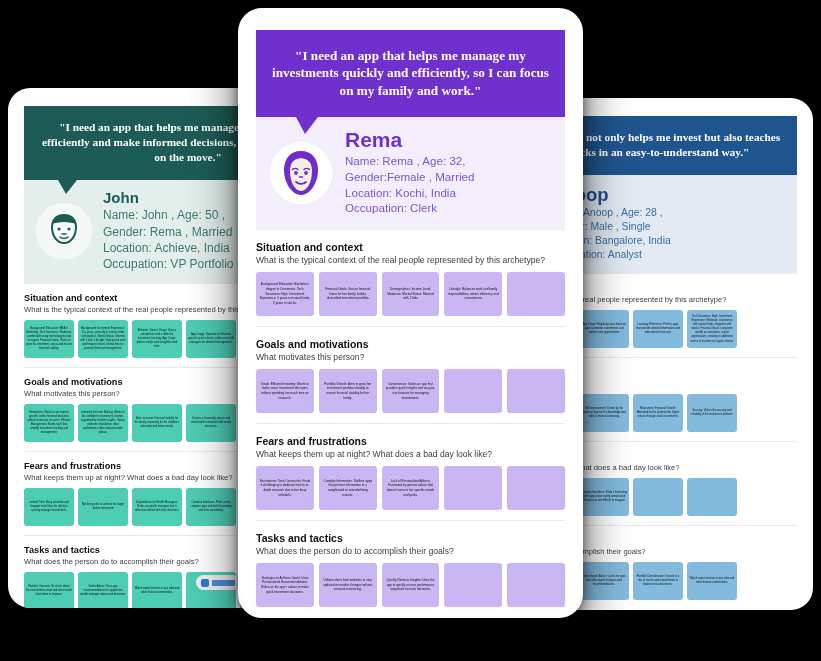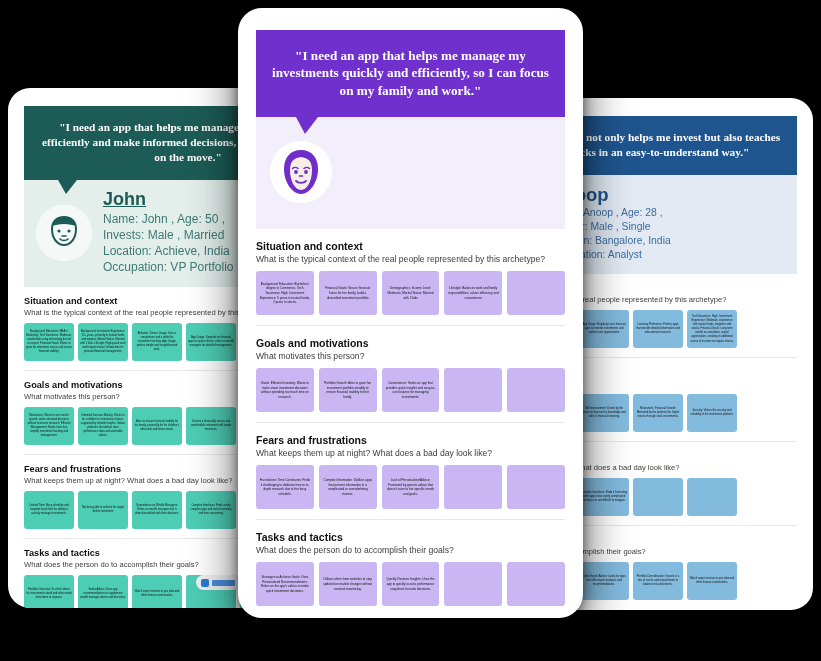--- a/index.html
+++ b/index.html
@@ -123,21 +123,21 @@
     border-top:14px solid #1D5C56;
   }
   #card-john .idband{
     margin:0 16px;
     background:#E4EFEC;
     padding:10px 12px 12px 12px;
     gap:11px;
     min-height:74px;
   }
   #card-john .avatar{width:56px;height:56px;}
-  #card-john .pname{font-size:18px;color:#1D5C56;margin-bottom:2px;text-decoration:underline;}
+  #card-john .pname{font-size:15px;color:#1D5C56;margin-bottom:2px;}
   #card-john .pmeta{font-size:12px;color:#3E7A73;}
   #card-john .section{padding:0 16px;}
   #card-john .sec-title{font-size:9.2px;margin:9px 0 2px 0;}
   #card-john .sec-sub{font-size:7.6px;margin-bottom:6px;}
   #card-john .notes{gap:4px;height:38px;}
   #card-john .note{width:50px;background:#4ECDB5;padding:3px 2px;font-size:2.7px;line-height:1.5;}
   #card-john .divider{margin:9px 0 0 0;}
 
   
   #card-anoop{
@@ -209,21 +209,21 @@
           <circle cx="23" cy="26" r="1.6" fill="#1D5C56"></circle>
           <circle cx="33" cy="26" r="1.6" fill="#1D5C56"></circle>
           <path d="M26 31h4" stroke="#1D5C56" stroke-width="1.6" stroke-linecap="round"></path>
           <path d="M24 34c2 2 6 2 8 0" stroke="#1D5C56" stroke-width="1.6" fill="none" stroke-linecap="round"></path>
         </svg>
       </div>
       <div class="idtext">
         <div class="pname">John</div>
         <div class="pmeta">
           <div>Name: John , Age: 50 ,</div>
-          <div>Invests: Male , Married</div>
+          <div>Gender: Rema , Married</div>
           <div>Location: Achieve, India</div>
           <div>Occupation: VP Portfolio</div>
         </div>
       </div>
     </div>
 
     <div class="section">
       <div class="sec-title">Situation and context</div>
       <div class="sec-sub">What is the typical context of the real people represented by this archetype?</div>
       <div class="notes">
@@ -457,20 +457,29 @@
           <path d="M31 16c-7 0-11 5-11 13 0 11 5 20 11 20s11-9 11-20c0-8-4-13-11-13z" fill="#F6EFE8"></path>
           <path d="M20 22c2-8 6-12 11-12s9 4 11 12c-3-4-7-6-11-6s-8 2-11 6z" fill="#6F2DC9"></path>
           <ellipse cx="26" cy="31" rx="1.9" ry="2.1" fill="#6F2DC9"></ellipse>
           <ellipse cx="36" cy="31" rx="1.9" ry="2.1" fill="#6F2DC9"></ellipse>
           <path d="M22.5 27.5c1.5-1.5 4-1.5 5.5 0" stroke="#6F2DC9" stroke-width="1.5" fill="none" stroke-linecap="round"></path>
           <path d="M34 27.5c1.5-1.5 4-1.5 5.5 0" stroke="#6F2DC9" stroke-width="1.5" fill="none" stroke-linecap="round"></path>
           <path d="M29.5 35h3" stroke="#6F2DC9" stroke-width="1.6" stroke-linecap="round"></path>
           <path d="M26 40c2.5 2.5 7.5 2.5 10 0" stroke="#6F2DC9" stroke-width="1.8" fill="none" stroke-linecap="round"></path>
         </svg>
       </div>
+      <div class="idtext">
+        <div class="pname">Rema</div>
+        <div class="pmeta">
+          <div>Name: Rema , Age: 32,</div>
+          <div>Gender:Female , Married</div>
+          <div>Location: Kochi, India</div>
+          <div>Occupation: Clerk</div>
+        </div>
+      </div>
     </div>
 
     <div class="section">
       <div class="sec-title">Situation and context</div>
       <div class="sec-sub">What is the typical context of the real people represented by this archetype?</div>
       <div class="notes">
         <div class="note">
             <span>Background: Education: Bachelor's degree in Commerce. Tech Savviness: High. Investment Experience: 5 years in mutual funds, 2 years in stocks.</span>
           </div>
         <div class="note">

